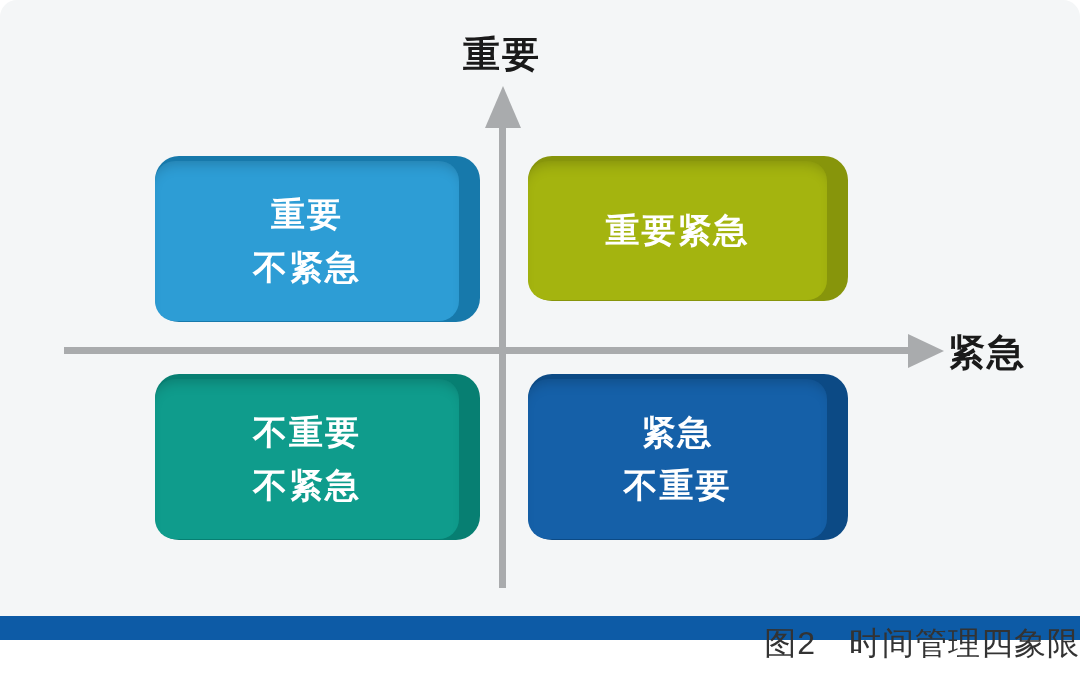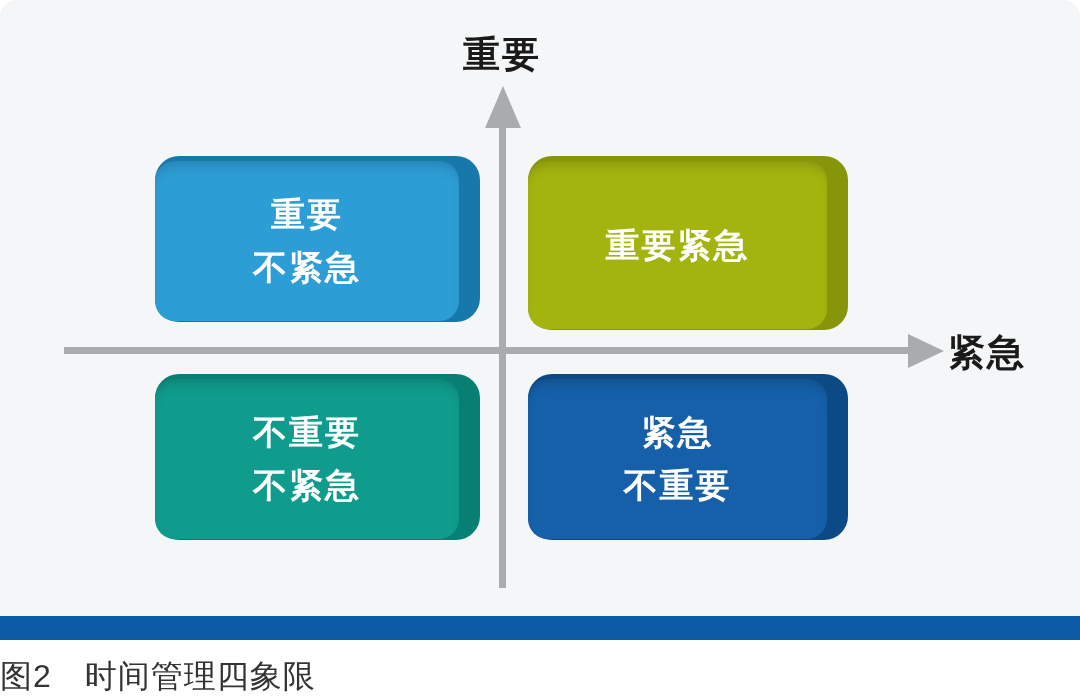--- a/index.html
+++ b/index.html
@@ -54,32 +54,32 @@
     background:var(--front);border-radius:20px;
     box-shadow:inset 0 10px 14px -8px rgba(0,0,0,.22);
     display:flex;flex-direction:column;align-items:center;justify-content:center;
   }
   .qline{
     color:#ffffff;font-size:34px;font-weight:bold;
     line-height:53px;letter-spacing:2px;white-space:nowrap;
     text-align:center;
   }
   .q0{left:155px;top:156px;width:325px;height:166px;}
-  .q1{left:528px;top:156px;width:320px;height:174px;}
+  .q1{left:528px;top:156px;width:320px;height:145px;}
   .q2{left:155px;top:374px;width:325px;height:166px;}
   .q3{left:528px;top:374px;width:320px;height:166px;}
   
   .divider-bar{
     position:absolute;left:0;top:616px;width:1080px;height:24px;
     background:var(--bar,#0d5ba6);
   }
   
   .caption{
-    position:absolute;left:0;top:655px;width:1080px;
-    text-align:left;font-size:32px;color:#333333;
+    position:absolute;left:0;top:622px;width:1080px;
+    text-align:right;font-size:32px;color:#333333;
     letter-spacing:1px;
   }
 </style>
 </head>
 <body>
 
 <div class="canvas" style="--background: #f4f6f7; --axis: #a9abad; --bar: #0d5ba6; --box-text: #ffffff; --label-text: #1a1a1a;">
   <div class="diagram-bg"></div>
 
   <div class="v-arrow"></div>

